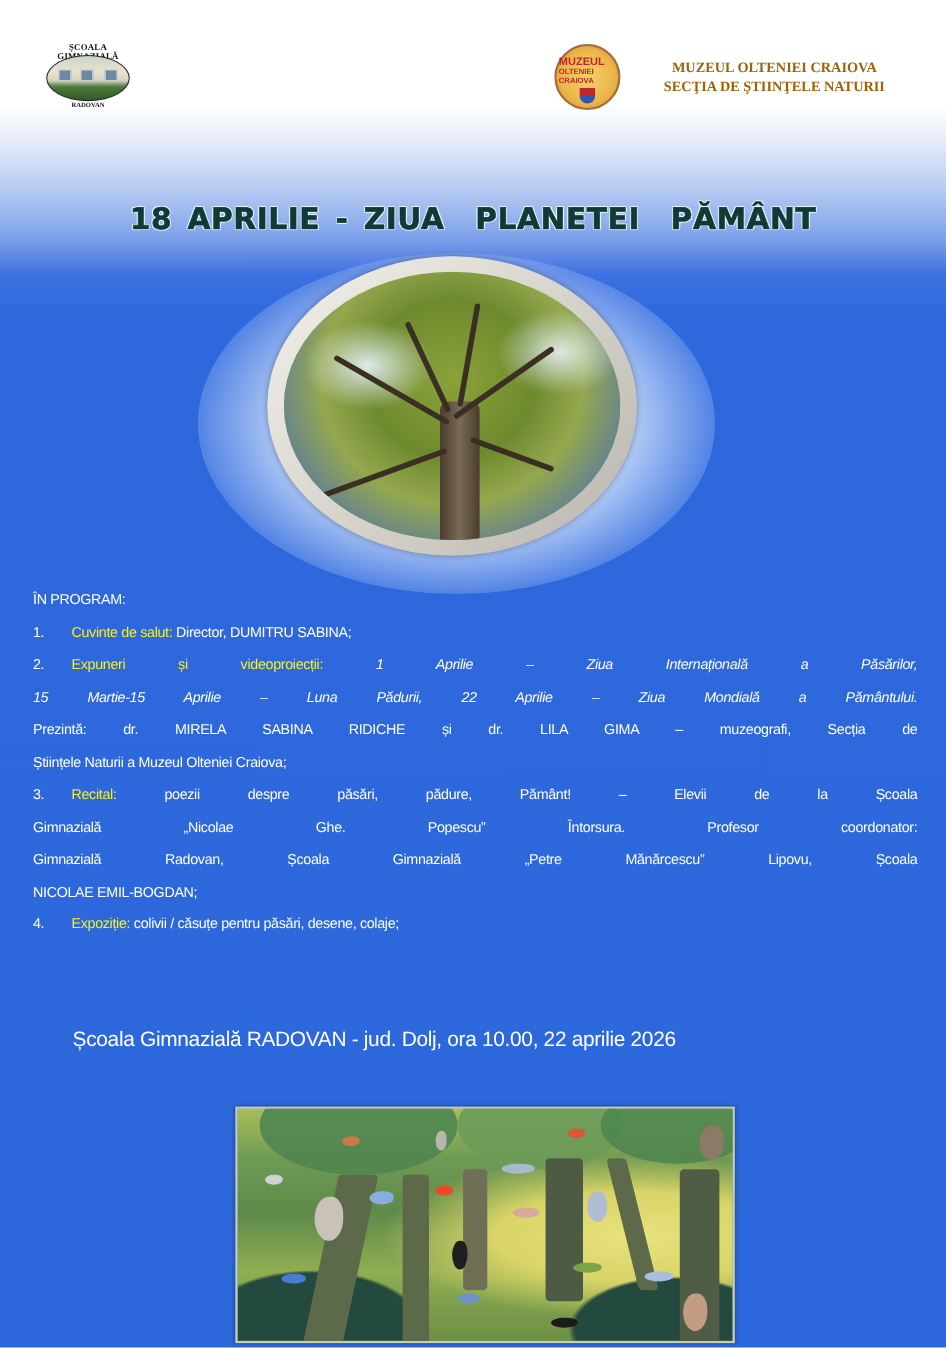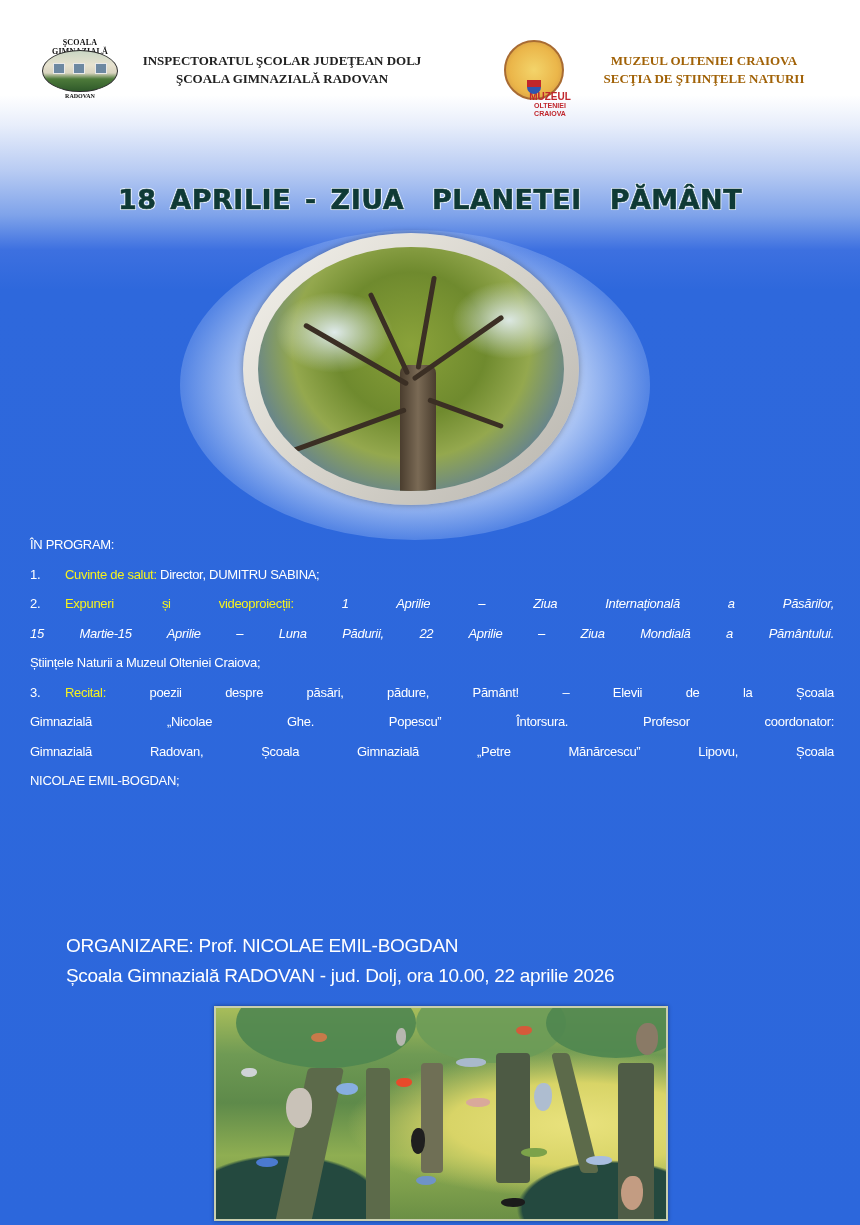--- a/index.html
+++ b/index.html
@@ -9,21 +9,21 @@
     font-family: "Liberation Sans", sans-serif;
   }
   .header { position: absolute; top: 0; left: 0; width: 860px; height: 110px; }
   .logo-left { position: absolute; left: 40px; top: 38px; width: 80px; height: 64px; }
   .logo-left .arc { position: absolute; left: 0; top: 0; width: 80px; font-family: "Liberation Serif", serif; font-weight: bold; font-size: 8px; text-align: center; color: #111; letter-spacing: 0.2px; }
   .logo-left .photo { position: absolute; left: 2px; top: 12px; width: 76px; height: 42px; border-radius: 50%; background: linear-gradient(to bottom, #c9d6c4 0%, #e7e2cf 35%, #d9d4c0 55%, #4d7a3a 70%, #2f5a2a 100%); border: 1.5px solid #2b2b2b; box-sizing: border-box; overflow: hidden; }
   .logo-left .photo .win { position: absolute; top: 12px; width: 10px; height: 9px; background: #6d88a1; border: 1px solid #e8e8e8; }
   .logo-left .bottom { position: absolute; left: 0; top: 55px; width: 80px; text-align: center; font-family: "Liberation Serif", serif; font-weight: bold; font-size: 6px; color: #111; }
   .hdr-text-left { position: absolute; left: 132px; top: 52px; width: 300px; text-align: center; font-family: "Liberation Serif", serif; font-weight: bold; font-size: 13px; line-height: 18px; color: #222; }
   .logo-right { position: absolute; left: 504px; top: 40px; width: 60px; height: 60px; border-radius: 50%; background: radial-gradient(circle, #f3d46a 0%, #ebb64a 60%, #c58a3c 100%); border: 2px solid #a86b33; box-sizing: border-box; }
-  .logo-right .t { position: absolute; left: 16px; width: 56px; text-align: center; font-weight: bold; color: #c0262c; font-family: "Liberation Sans", sans-serif; margin-top: 40px; }
+  .logo-right .t { position: absolute; left: 2px; width: 56px; text-align: left; font-weight: bold; color: #c0262c; font-family: "Liberation Sans", sans-serif; }
   .logo-right .shield { position: absolute; left: 21px; top: 38px; width: 14px; height: 14px; background: linear-gradient(to bottom, #c0262c 50%, #2e55b0 50%); border-radius: 0 0 7px 7px; }
   .hdr-text-right { position: absolute; left: 570px; top: 52px; width: 268px; text-align: center; font-family: "Liberation Serif", serif; font-weight: bold; font-size: 13px; line-height: 18px; color: #a16207; }
   .title { position: absolute; top: 184px; left: 0; width: 860px; text-align: center; font-family: "DejaVu Sans", sans-serif; font-weight: bold; font-size: 27px; color: #0f3a36; letter-spacing: 0.5px; -webkit-text-stroke: 0.6px #0f3a36; text-shadow: 0 0 2px #ffffff, 1px 1px 0 #e6f0ff, -1px -1px 0 #e6f0ff, 1px -1px 0 #e6f0ff, -1px 1px 0 #e6f0ff; word-spacing: 4px; }
   .glow { position: absolute; left: 180px; top: 230px; width: 470px; height: 310px; border-radius: 50%; background: radial-gradient(ellipse at center, rgba(255,255,255,0.95) 0%, rgba(230,240,255,0.8) 45%, rgba(160,190,245,0.35) 70%, rgba(60,110,225,0) 100%); }
   .oval-frame { position: absolute; left: 243px; top: 233px; width: 336px; height: 272px; border-radius: 50%; background: linear-gradient(135deg, #f4f2ec 0%, #d7d4cc 50%, #b8b5ae 100%); box-shadow: 0 0 6px rgba(0,0,0,0.35); }
   .oval-photo { position: absolute; left: 258px; top: 247px; width: 306px; height: 244px; border-radius: 50%; overflow: hidden;
     background:
       radial-gradient(ellipse at 25% 35%, rgba(235,245,255,0.9) 0%, rgba(235,245,255,0) 18%),
       radial-gradient(ellipse at 82% 30%, rgba(235,245,255,0.85) 0%, rgba(235,245,255,0) 16%),
       radial-gradient(ellipse at 50% 40%, #8aa23a 0%, #6f8a2e 35%, #94a84e 55%, #5a7a9e 80%, #4b79c4 100%); }
@@ -52,24 +52,20 @@
 <div class="header">
   <div class="logo-left">
     <div class="arc">ŞCOALA GIMNAZIALĂ</div>
     <div class="photo">
       <div class="win" style="left:10px"></div>
       <div class="win" style="left:30px"></div>
       <div class="win" style="left:52px"></div>
     </div>
     <div class="bottom">RADOVAN</div>
   </div>
-  <div class="hdr-text-left">
-    <div>INSPECTORATUL ŞCOLAR JUDEŢEAN DOLJ</div>
-    <div>ŞCOALA GIMNAZIALĂ RADOVAN</div>
-  </div>
 
   <div class="logo-right">
     <div class="t" style="top:9px;font-size:10px;">MUZEUL</div>
     <div class="t" style="top:20px;font-size:7px;">OLTENIEI</div>
     <div class="t" style="top:28px;font-size:7px;">CRAIOVA</div>
     <div class="shield"></div>
   </div>
   <div class="hdr-text-right">
     <div>MUZEUL OLTENIEI CRAIOVA</div>
     <div>SECŢIA DE ŞTIINŢELE NATURII</div>
@@ -94,34 +90,37 @@
   <p>ÎN PROGRAM:</p>
 
   <p>
     <span class="num">1.</span><span class="yl">Cuvinte de salut:</span><span> Director, DUMITRU  SABINA;</span>
   </p>
 
   <p class="just">
     <span class="num">2.</span><span class="yl">Expuneri și videoproiecții:</span><span class="it"> 1 Aprilie – Ziua Internațională a Păsărilor,</span>
   </p>
   <p class="just it">15 Martie-15 Aprilie – Luna Pădurii, 22 Aprilie – Ziua Mondială a Pământului.</p>
+  <p class="just">Prezintă: dr. MIRELA SABINA RIDICHE și dr. LILA GIMA – muzeografi, Secția de</p>
   <p>Științele Naturii a Muzeul Olteniei Craiova;</p>
 
   <p class="just">
     <span class="num">3.</span><span class="yl">Recital:</span><span> poezii despre păsări, pădure, Pământ! – Elevii de la Școala</span>
   </p>
   <p class="just">Gimnazială „Nicolae Ghe. Popescu” Întorsura. Profesor coordonator:</p>
   <p class="just">Gimnazială Radovan, Școala Gimnazială „Petre Mănărcescu” Lipovu, Școala</p>
   <p>NICOLAE EMIL-BOGDAN;</p>
 
+  <p>
+    <span class="num">4.</span><span class="yl">Expoziție:</span><span> colivii / căsuțe pentru păsări, desene, colaje;</span>
+  </p>
 
 </div>
 
 <div class="org">
-  <div>ORGANIZARE: Prof. NICOLAE EMIL-BOGDAN</div>
   <div>Școala Gimnazială RADOVAN - jud. Dolj, ora 10.00, 22 aprilie 2026</div>
 </div>
 
 <div class="birds">
   <div class="canopy" style="left:20px;top:-30px;width:180px;height:90px;"></div>
   <div class="canopy" style="left:200px;top:-25px;width:150px;height:80px;background:#6c9b58;"></div>
   <div class="canopy" style="left:330px;top:-20px;width:140px;height:70px;"></div>
   <div class="tree" style="left:75px;top:60px;width:36px;height:160px;transform:skewX(-12deg);"></div>
   <div class="tree" style="left:150px;top:60px;width:24px;height:160px;"></div>
   <div class="tree" style="left:205px;top:55px;width:22px;height:110px;background:#6f6f55;"></div>

